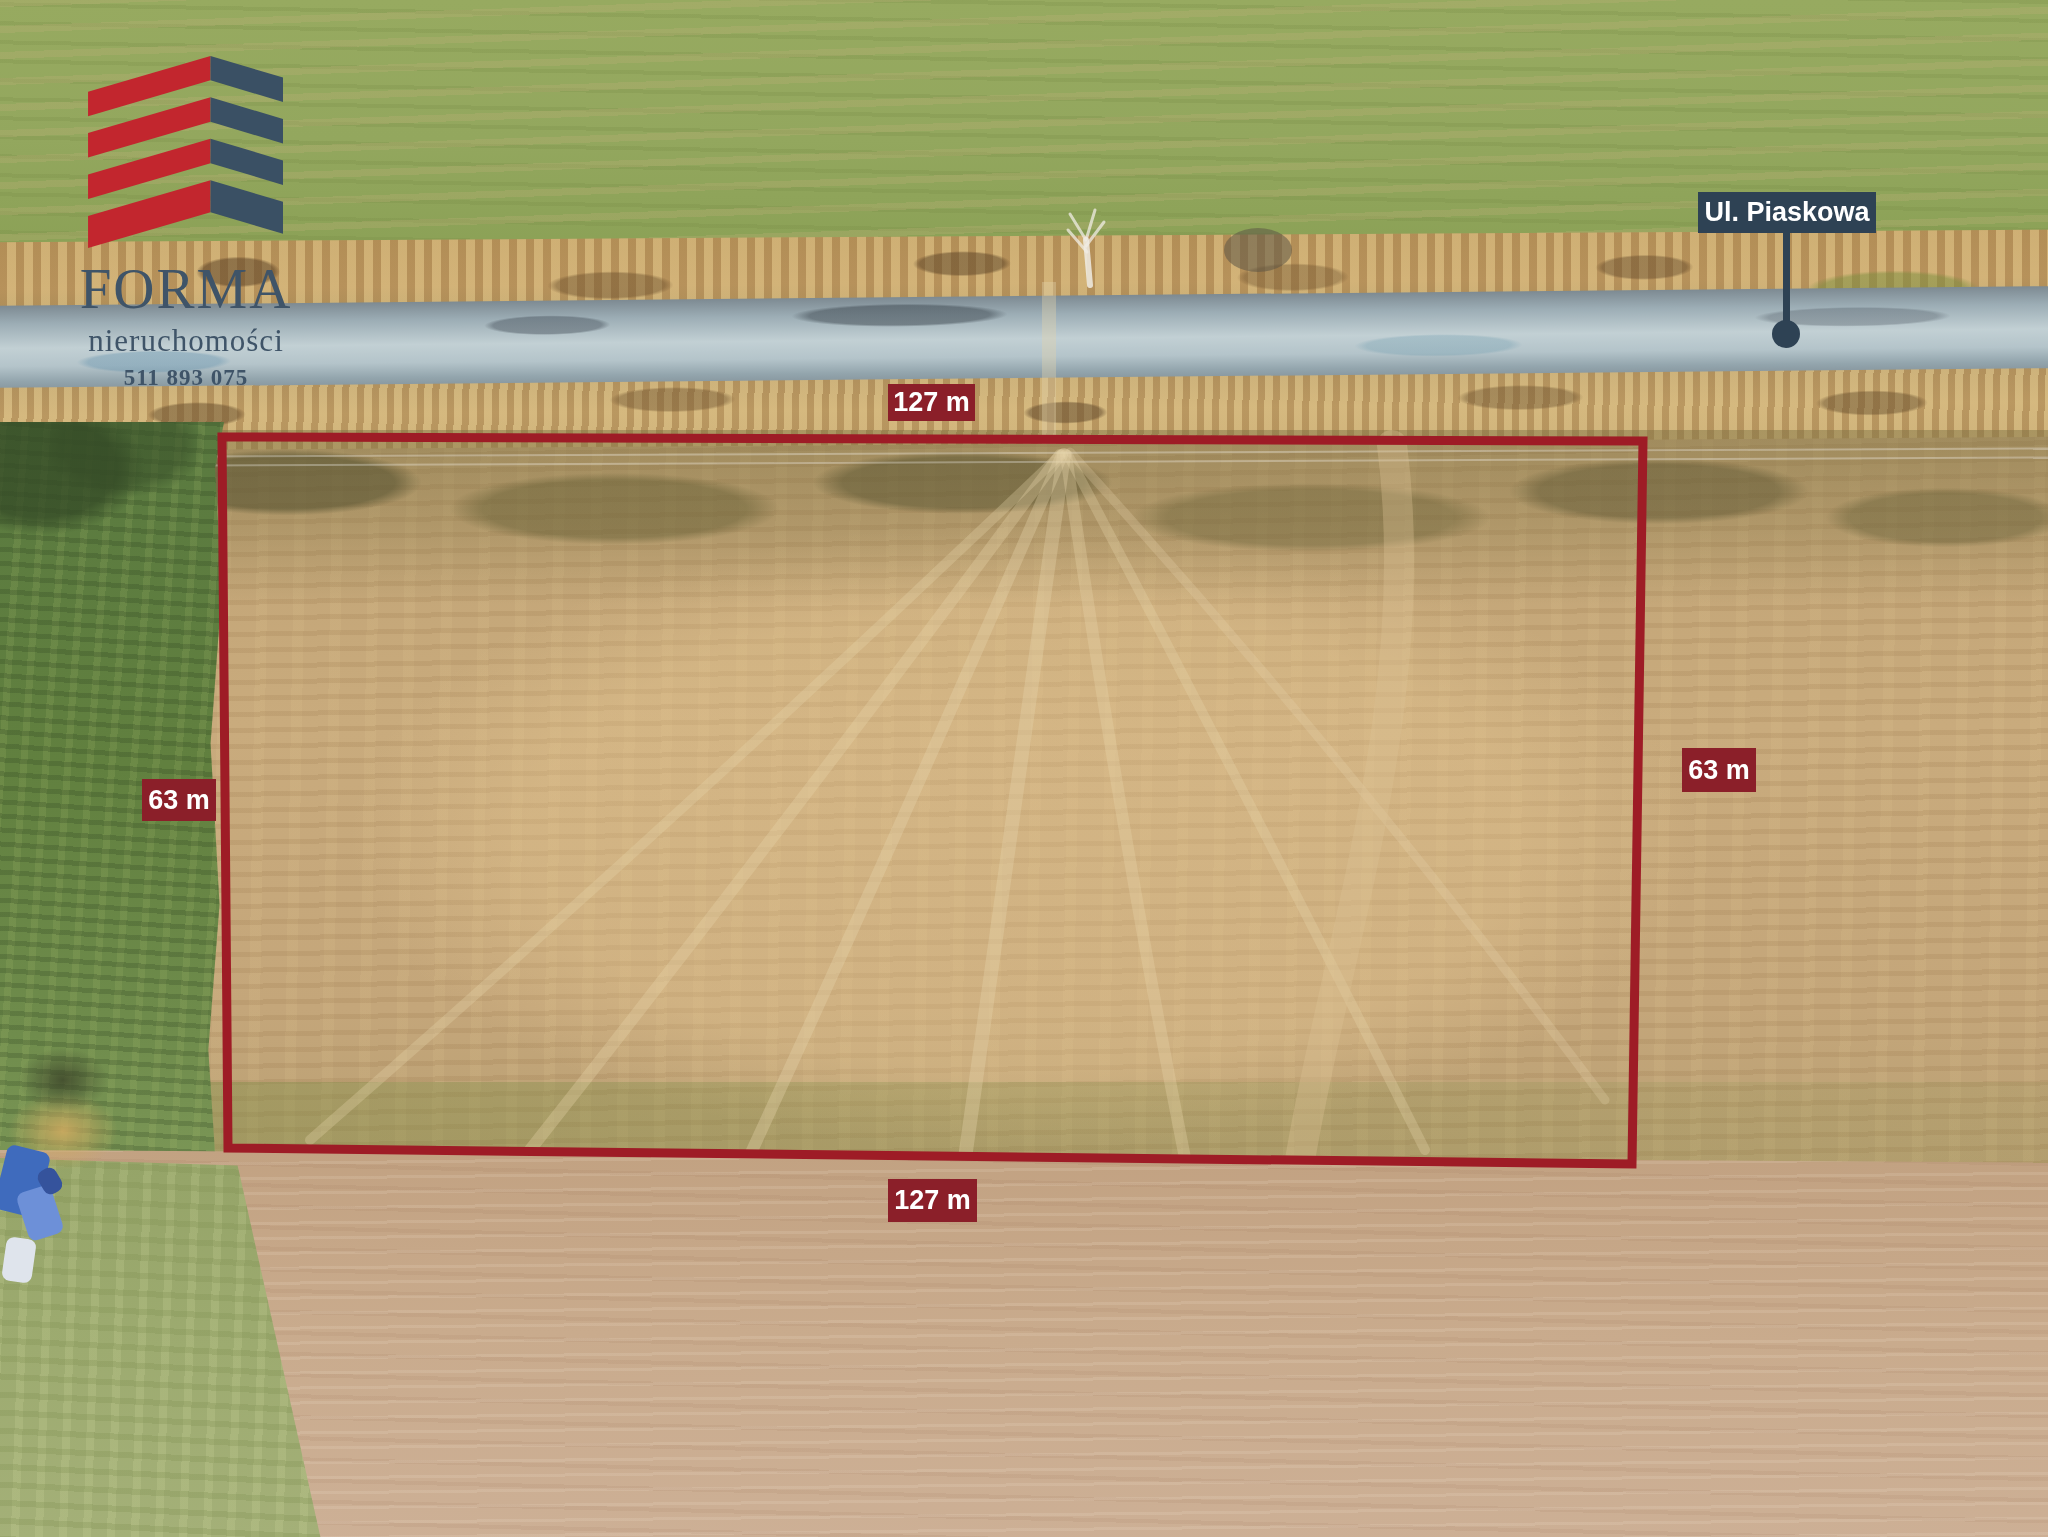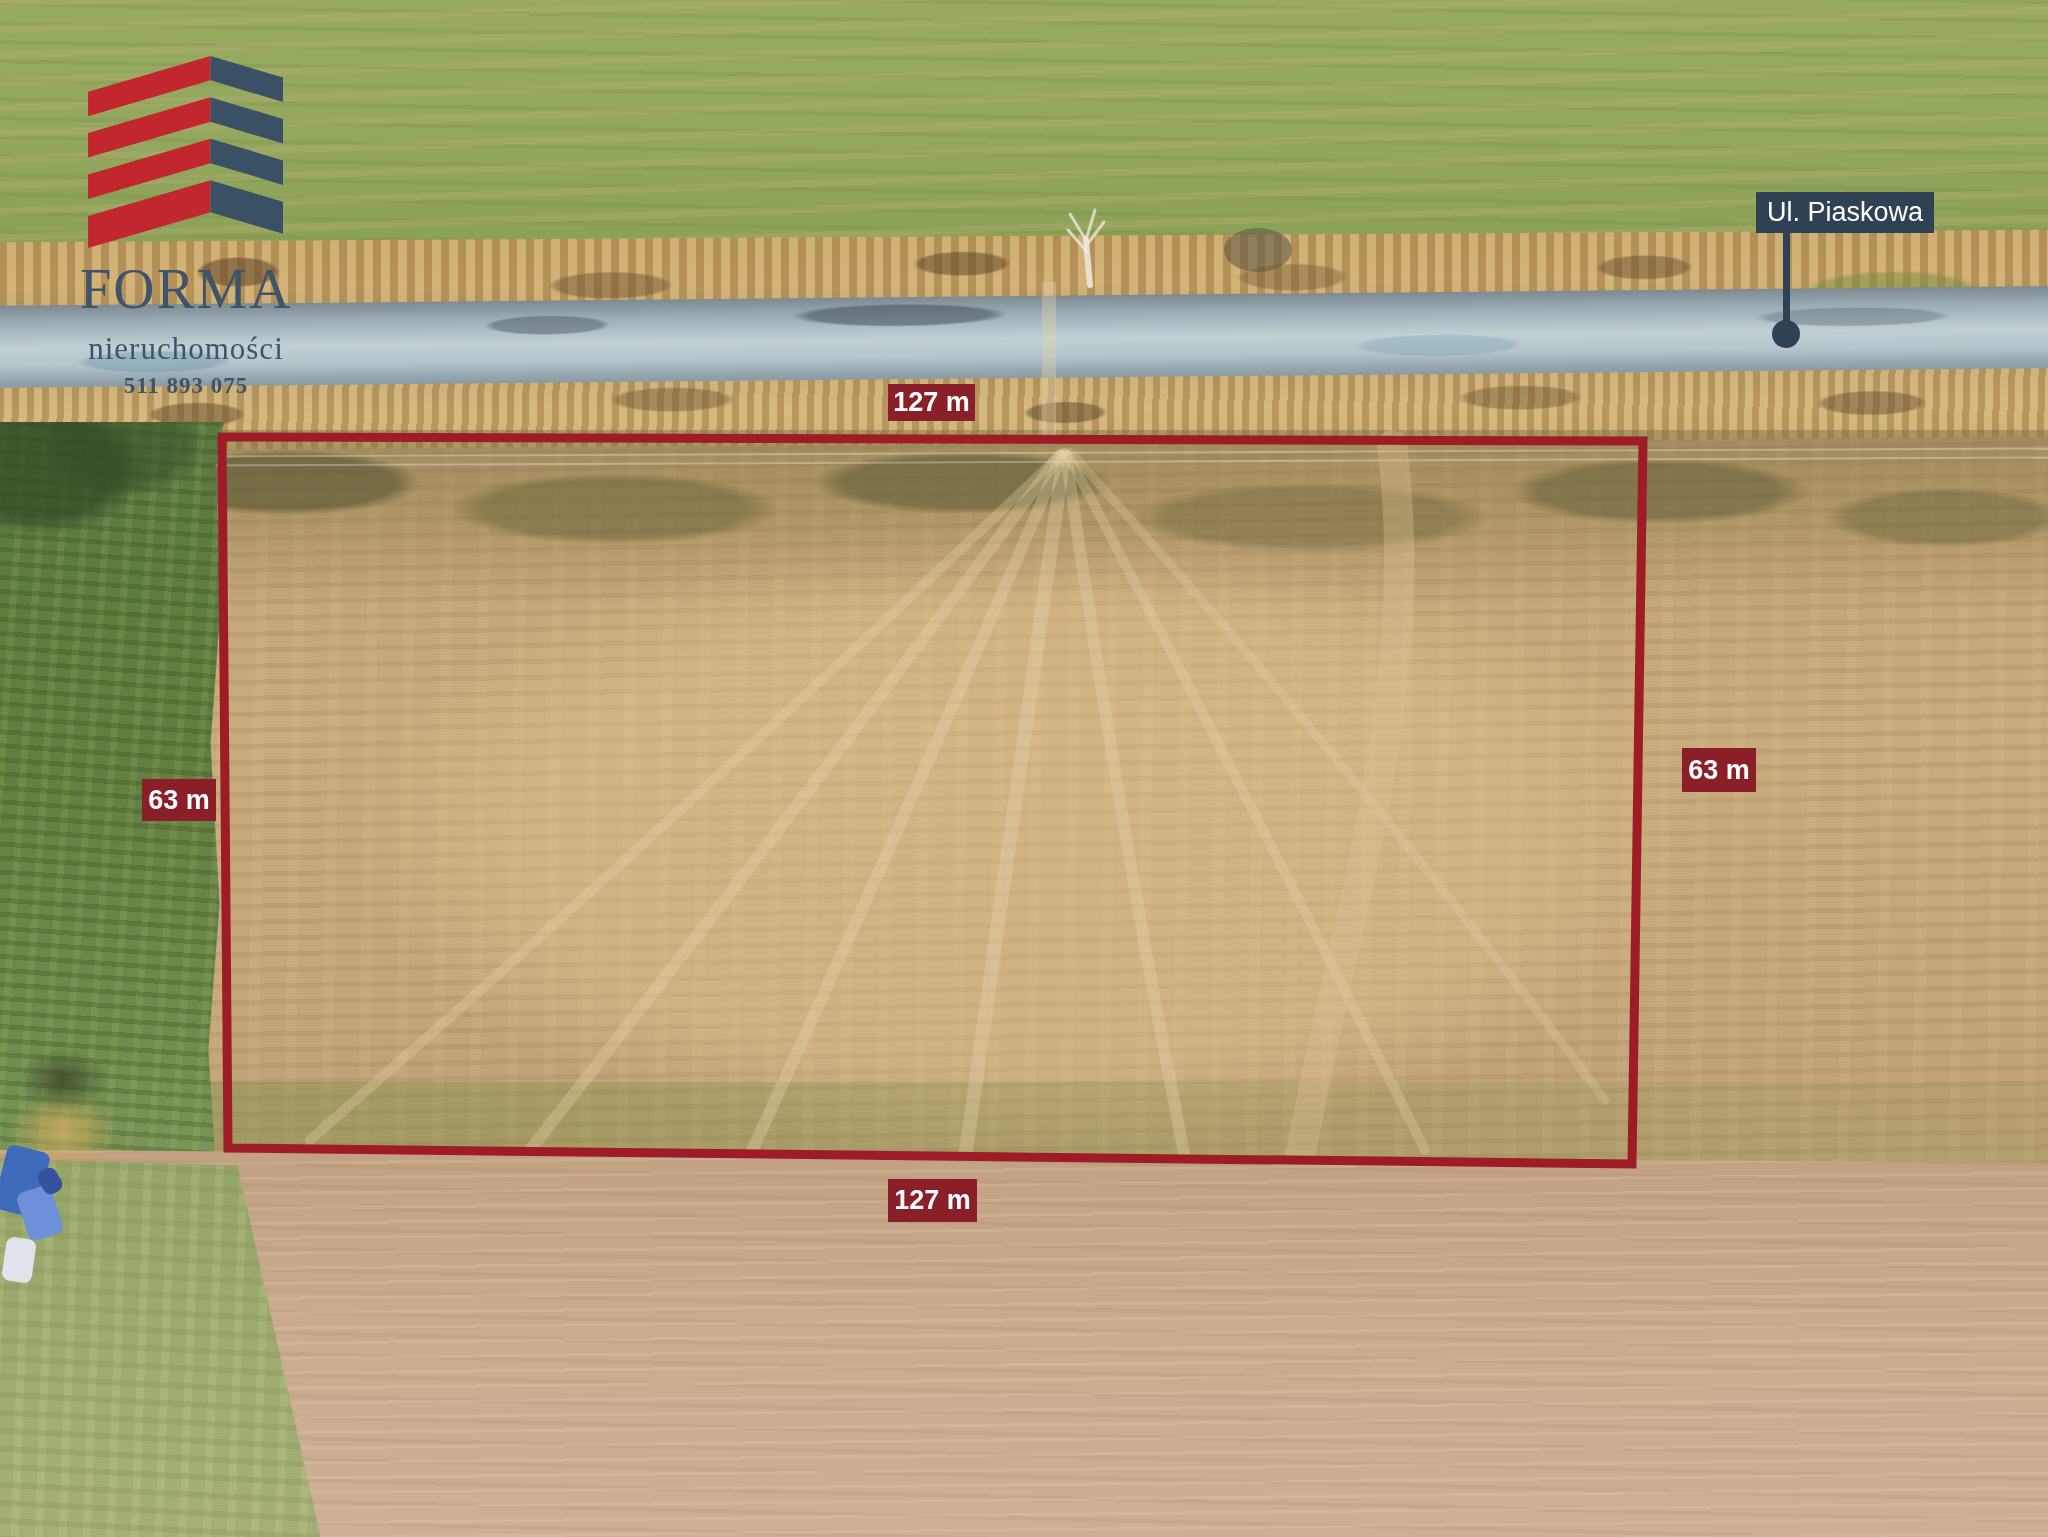--- a/index.html
+++ b/index.html
@@ -133,42 +133,42 @@
     display:flex;align-items:center;justify-content:center;
     font-weight:bold;font-size:27px;line-height:1;
   }
   .info-tag{
     position:absolute;z-index:12;
     background:var(--accent-red,#8b1f29);color:var(--label-text,#ffffff);
     display:flex;flex-direction:column;align-items:center;justify-content:center;
     font-weight:bold;font-size:30px;line-height:38px;text-align:center;
   }
   .street-tag{
-    position:absolute;left:1756px;top:192px;width:178px;height:41px;z-index:12;
+    position:absolute;left:1698px;top:192px;width:178px;height:41px;z-index:12;
     background:var(--slate,#2e4254);color:var(--label-text,#ffffff);
     display:flex;align-items:center;justify-content:center;
-    font-weight:normal;font-size:27px;
+    font-weight:bold;font-size:27px;
   }
   .street-line{
     position:absolute;left:1783px;top:232px;width:7px;height:96px;z-index:11;
     background:var(--slate,#2e4254);
   }
   .street-dot{
     position:absolute;left:1772px;top:320px;width:28px;height:28px;z-index:11;
     border-radius:50%;background:var(--slate,#2e4254);
   }
 
   
   .logo{position:absolute;left:78px;top:54px;width:216px;z-index:13;text-align:center;font-family:Liberation Serif, serif;}
   .logo .brand{
     margin-top:4px;font-size:57px;font-weight:400;letter-spacing:2px;
     color:var(--logo-text,#3f5468);
   }
   .logo .tagline{
-    margin-top:10px;font-size:31px;font-weight:400;letter-spacing:1px;
+    margin-top:2px;font-size:31px;font-weight:400;letter-spacing:1px;
     color:var(--logo-text,#3f5468);
   }
   .logo .phone{
     margin-top:6px;font-size:23px;font-weight:bold;letter-spacing:1px;
     color:var(--logo-text,#3f5468);
   }
 </style>
 </head>
 <body>
 

